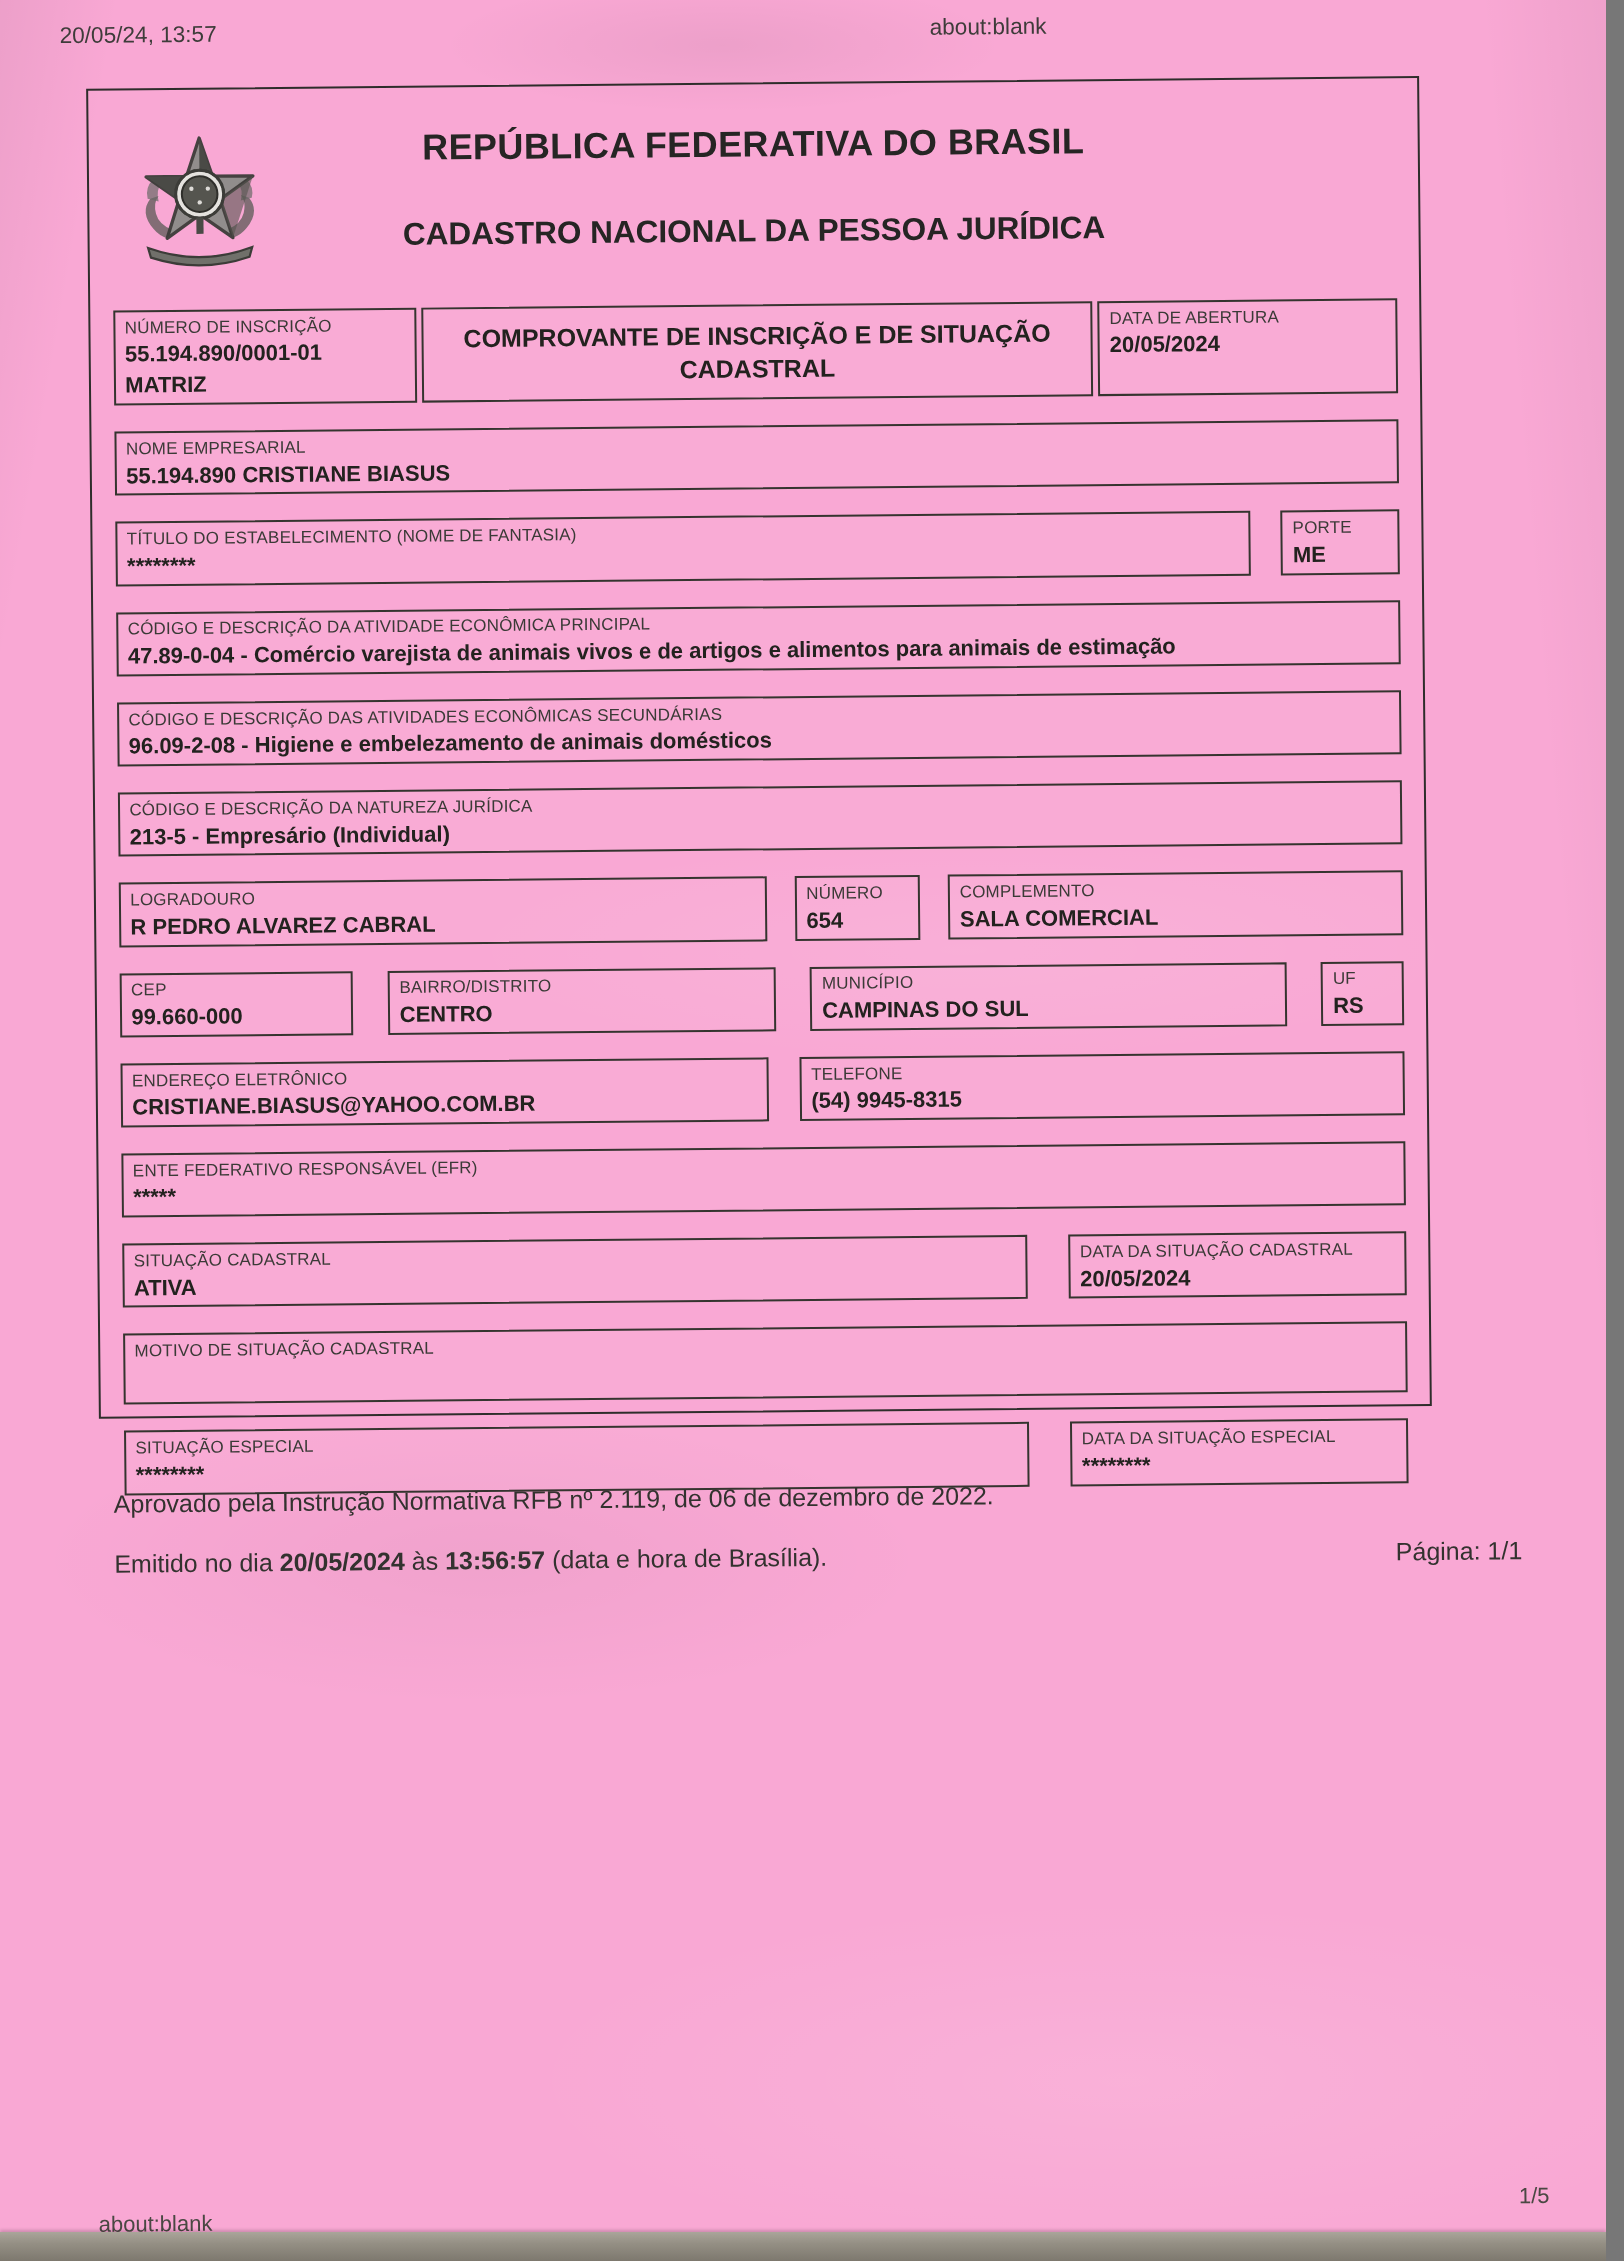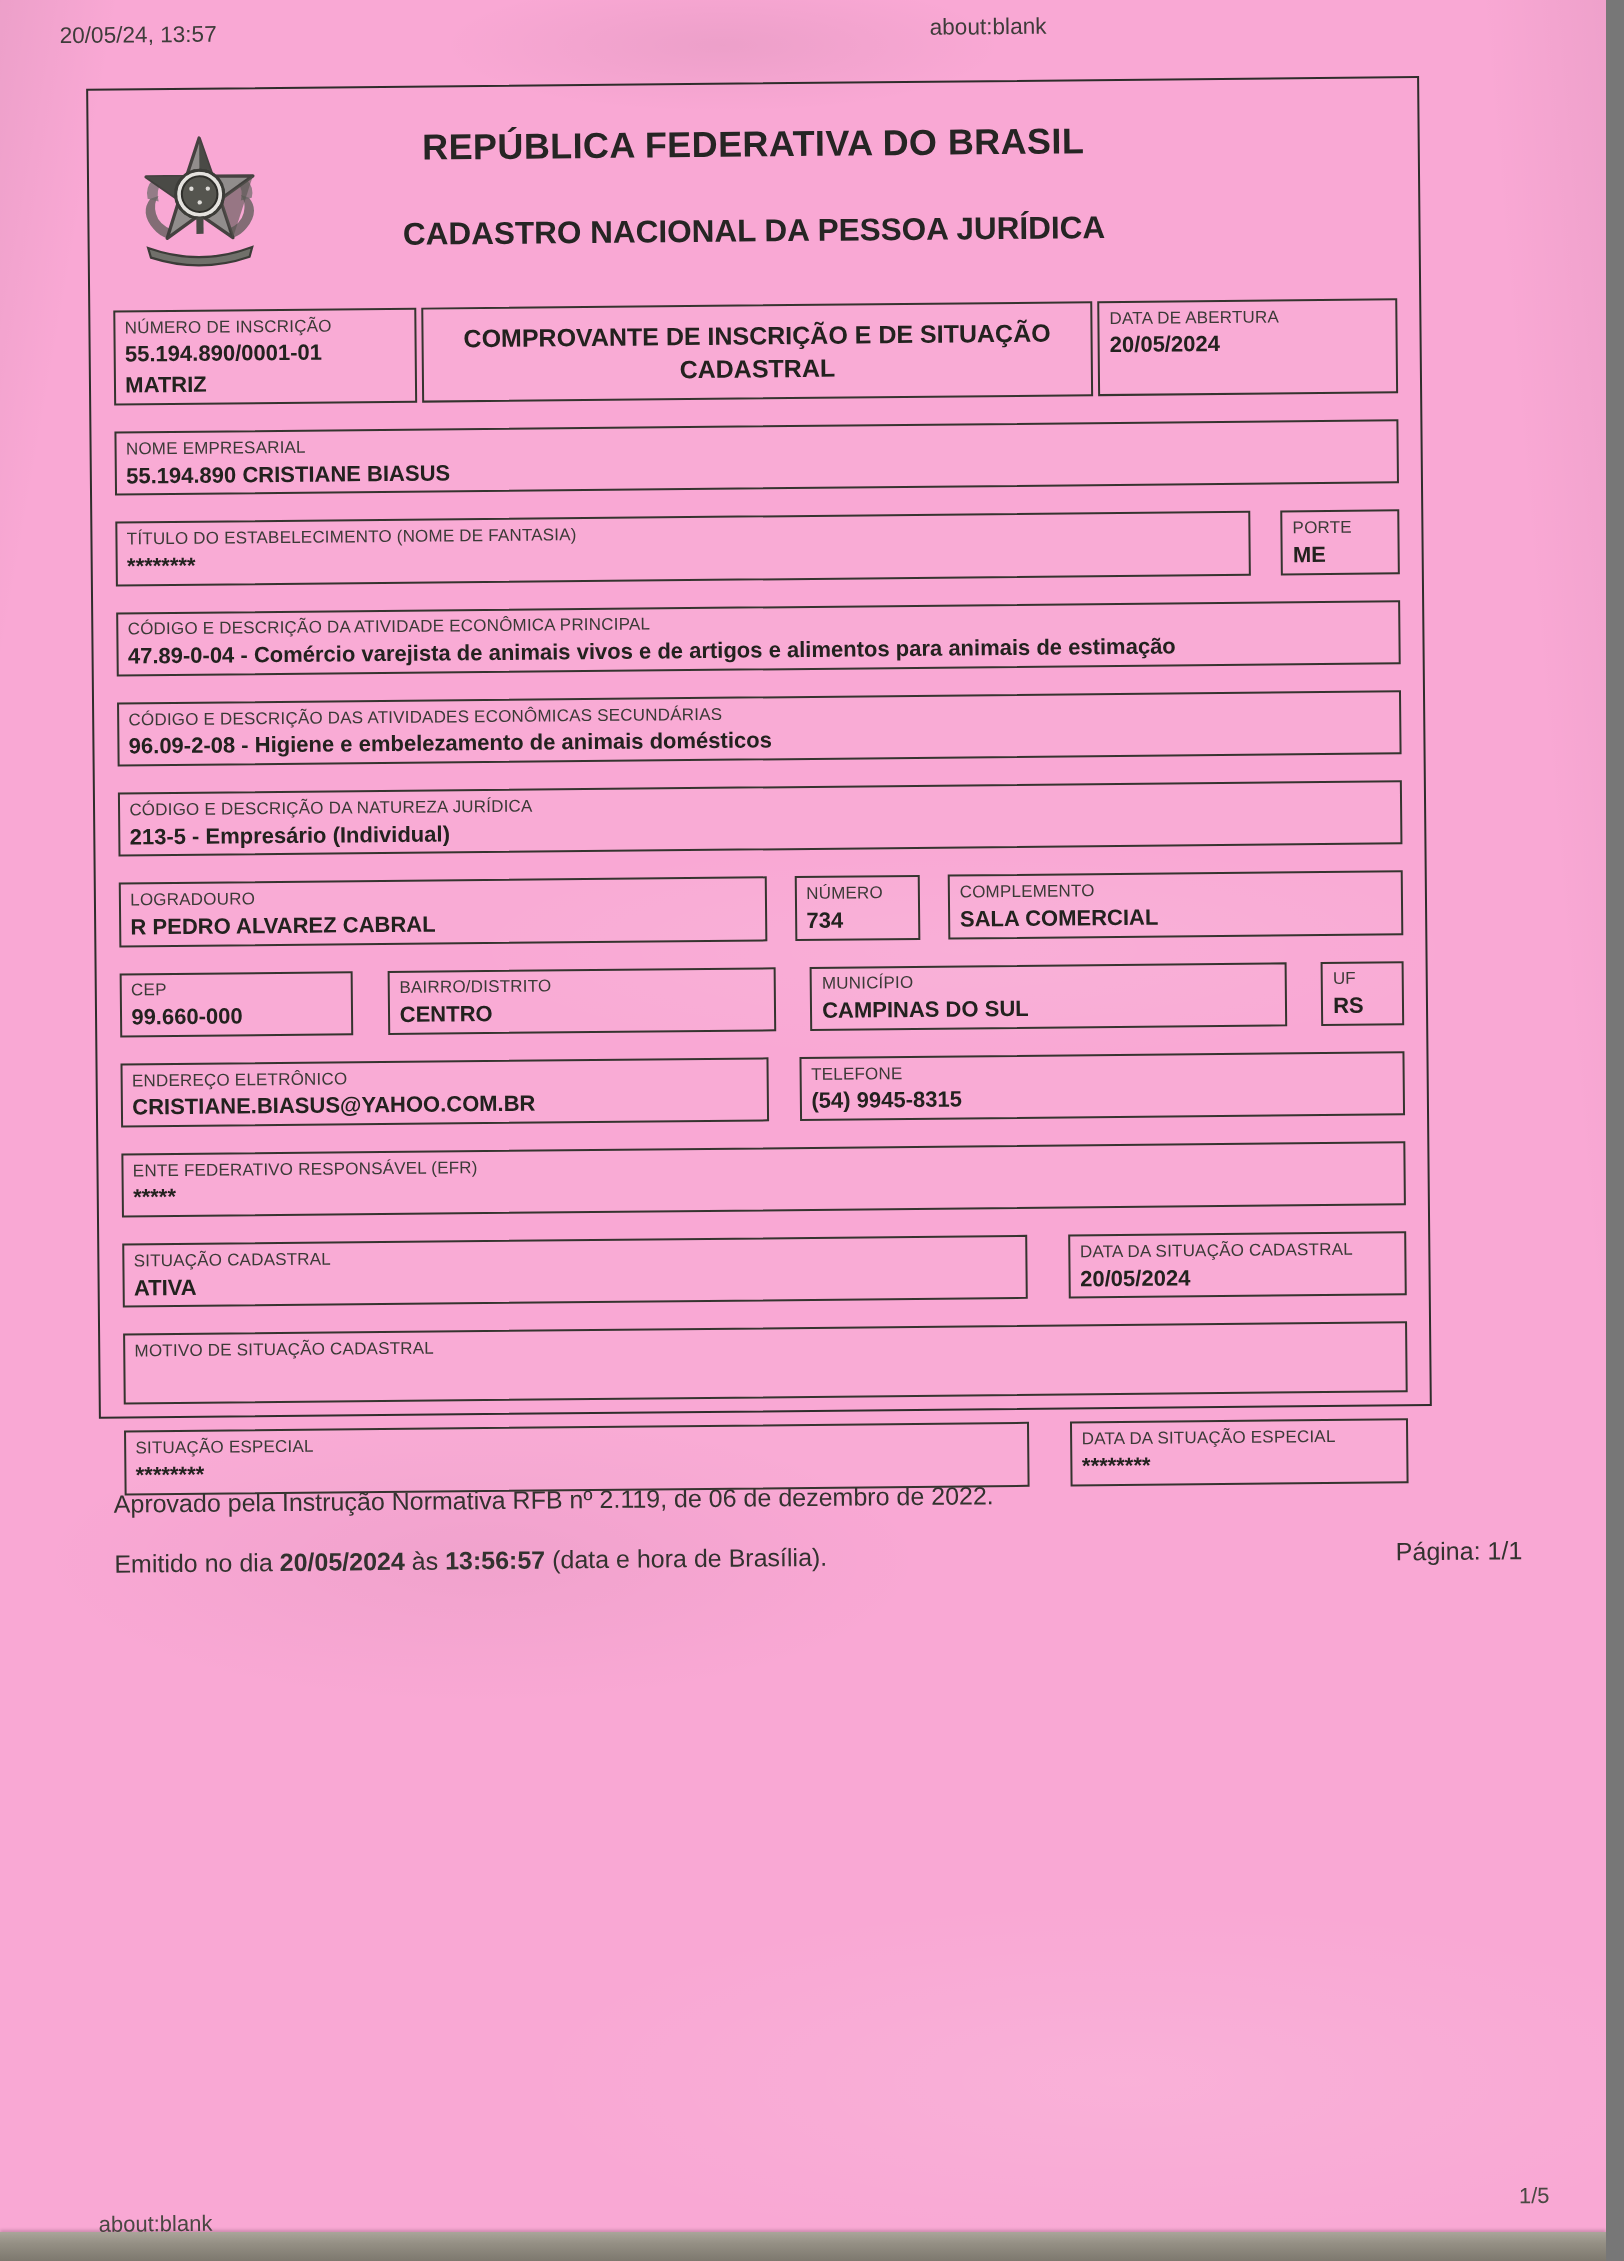--- a/index.html
+++ b/index.html
@@ -185,21 +185,21 @@
           </div>
         </div>
 
         <div class="frow">
           <div class="box w-logradouro">
             <div class="lbl">LOGRADOURO</div>
             <div class="val">R PEDRO ALVAREZ CABRAL</div>
           </div>
           <div class="box w-numero">
             <div class="lbl">NÚMERO</div>
-            <div class="val">734</div>
+            <div class="val">654</div>
           </div>
           <div class="box w-complemento">
             <div class="lbl">COMPLEMENTO</div>
             <div class="val">SALA COMERCIAL</div>
           </div>
         </div>
 
         <div class="frow">
           <div class="box w-cep">
             <div class="lbl">CEP</div>

